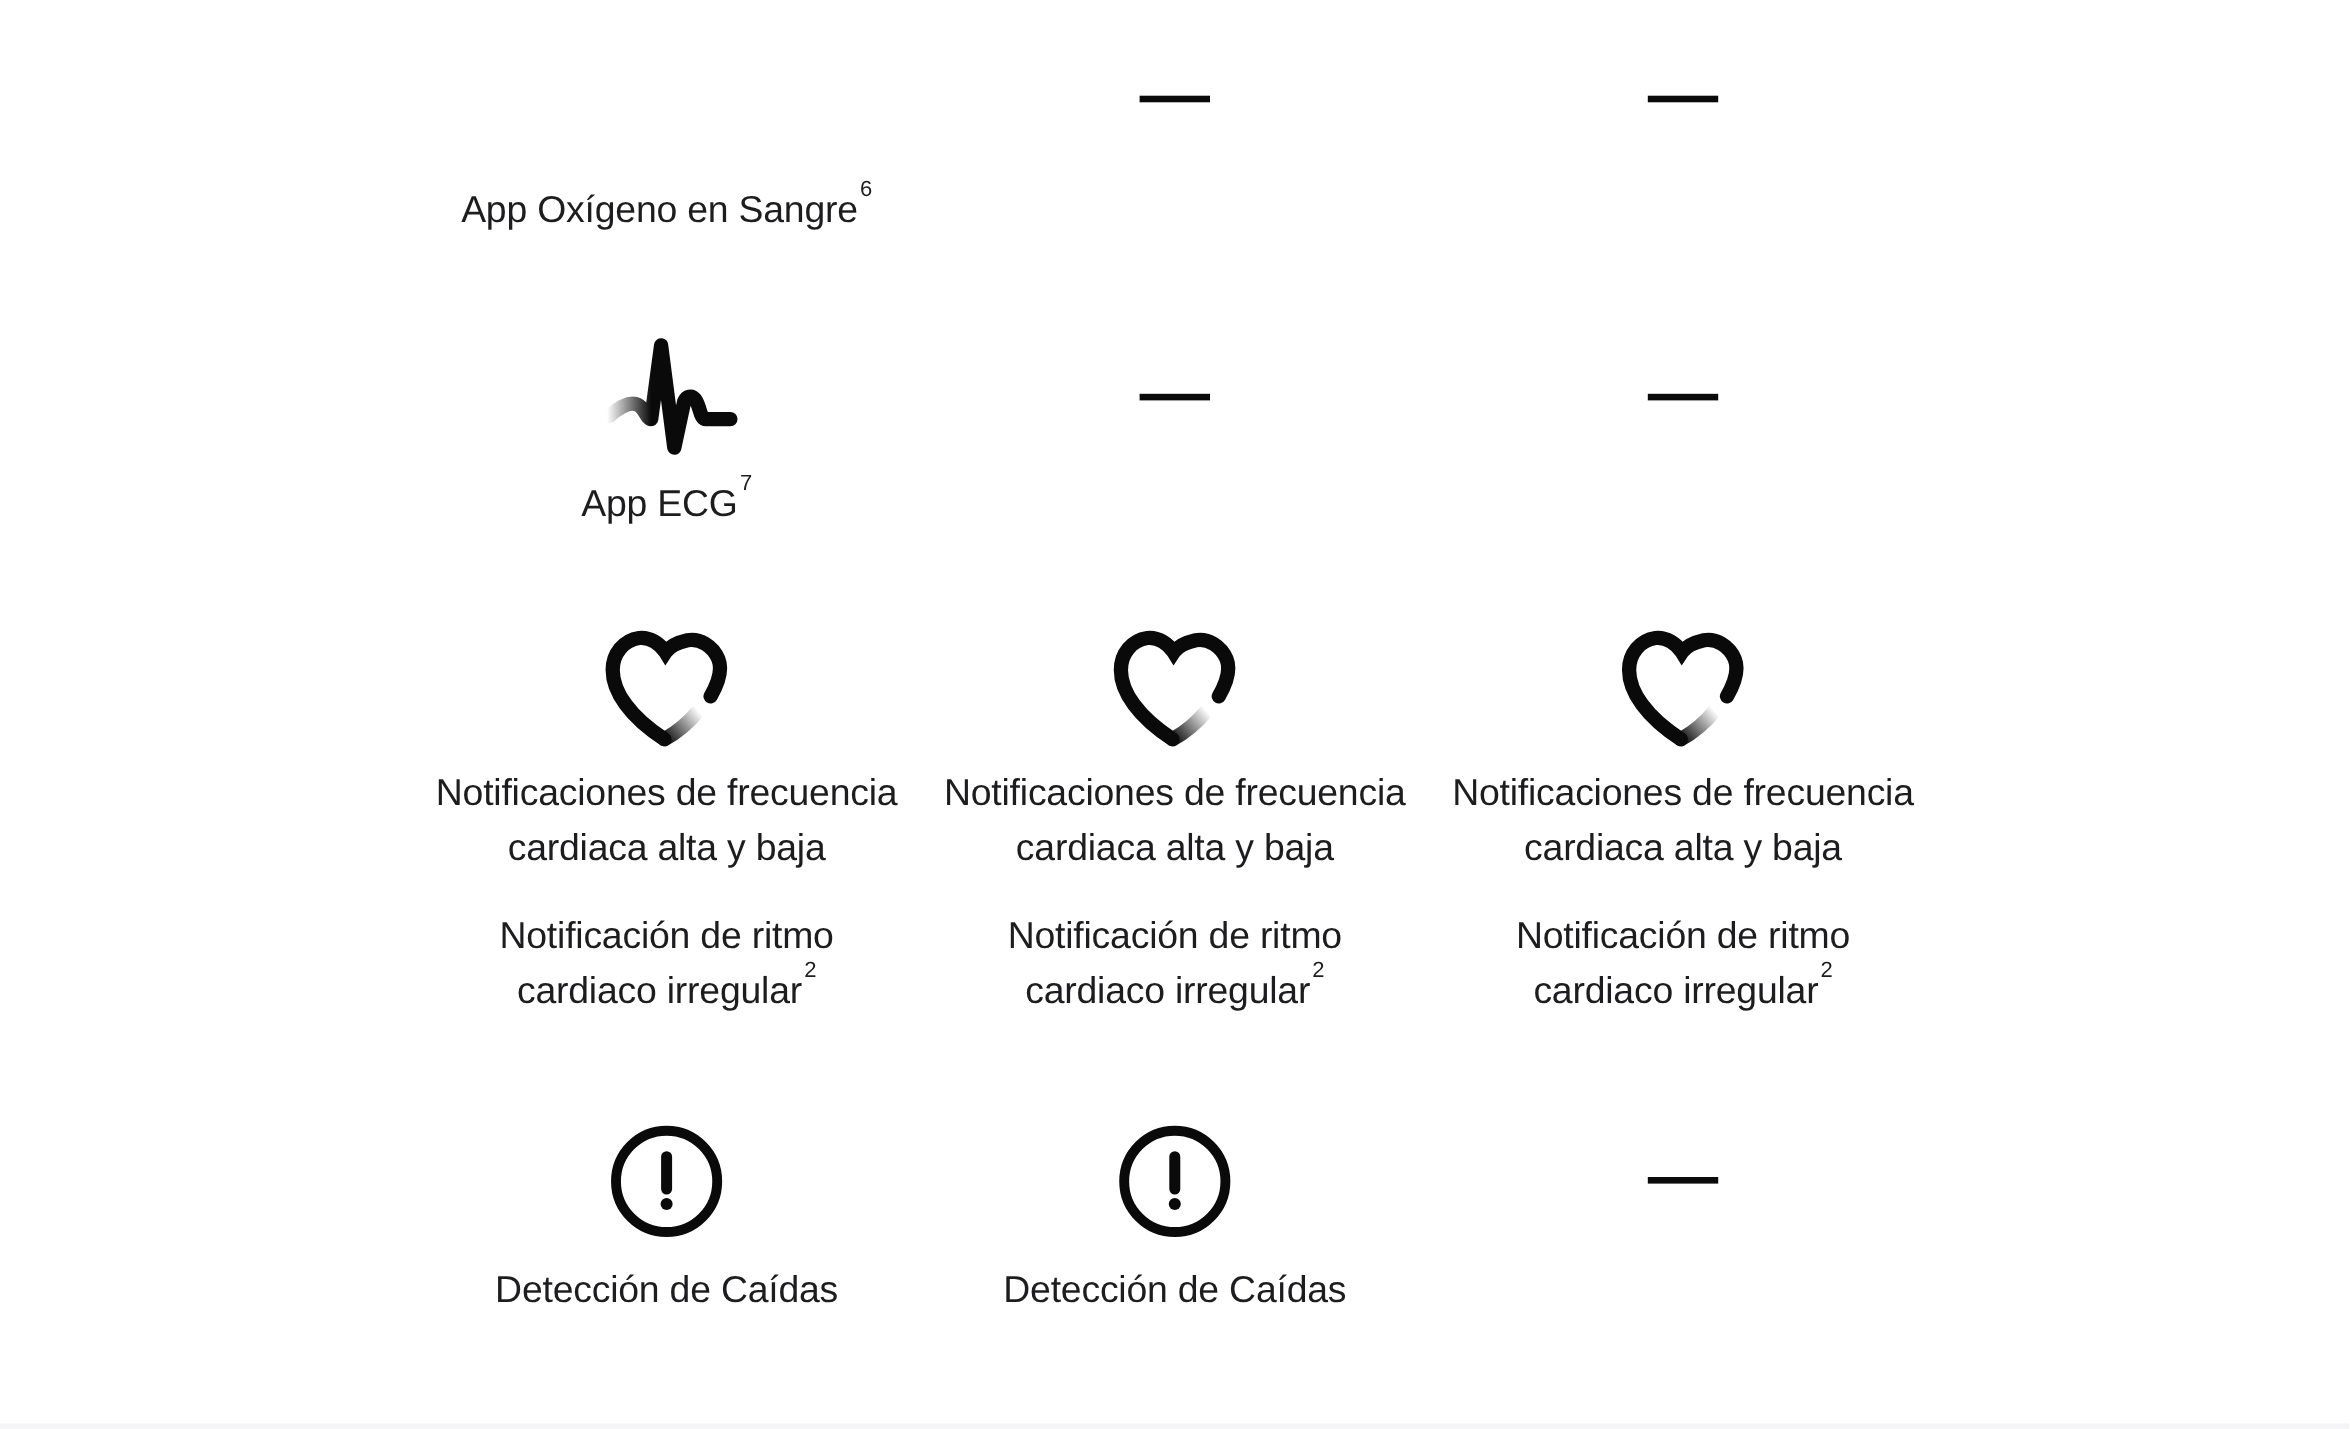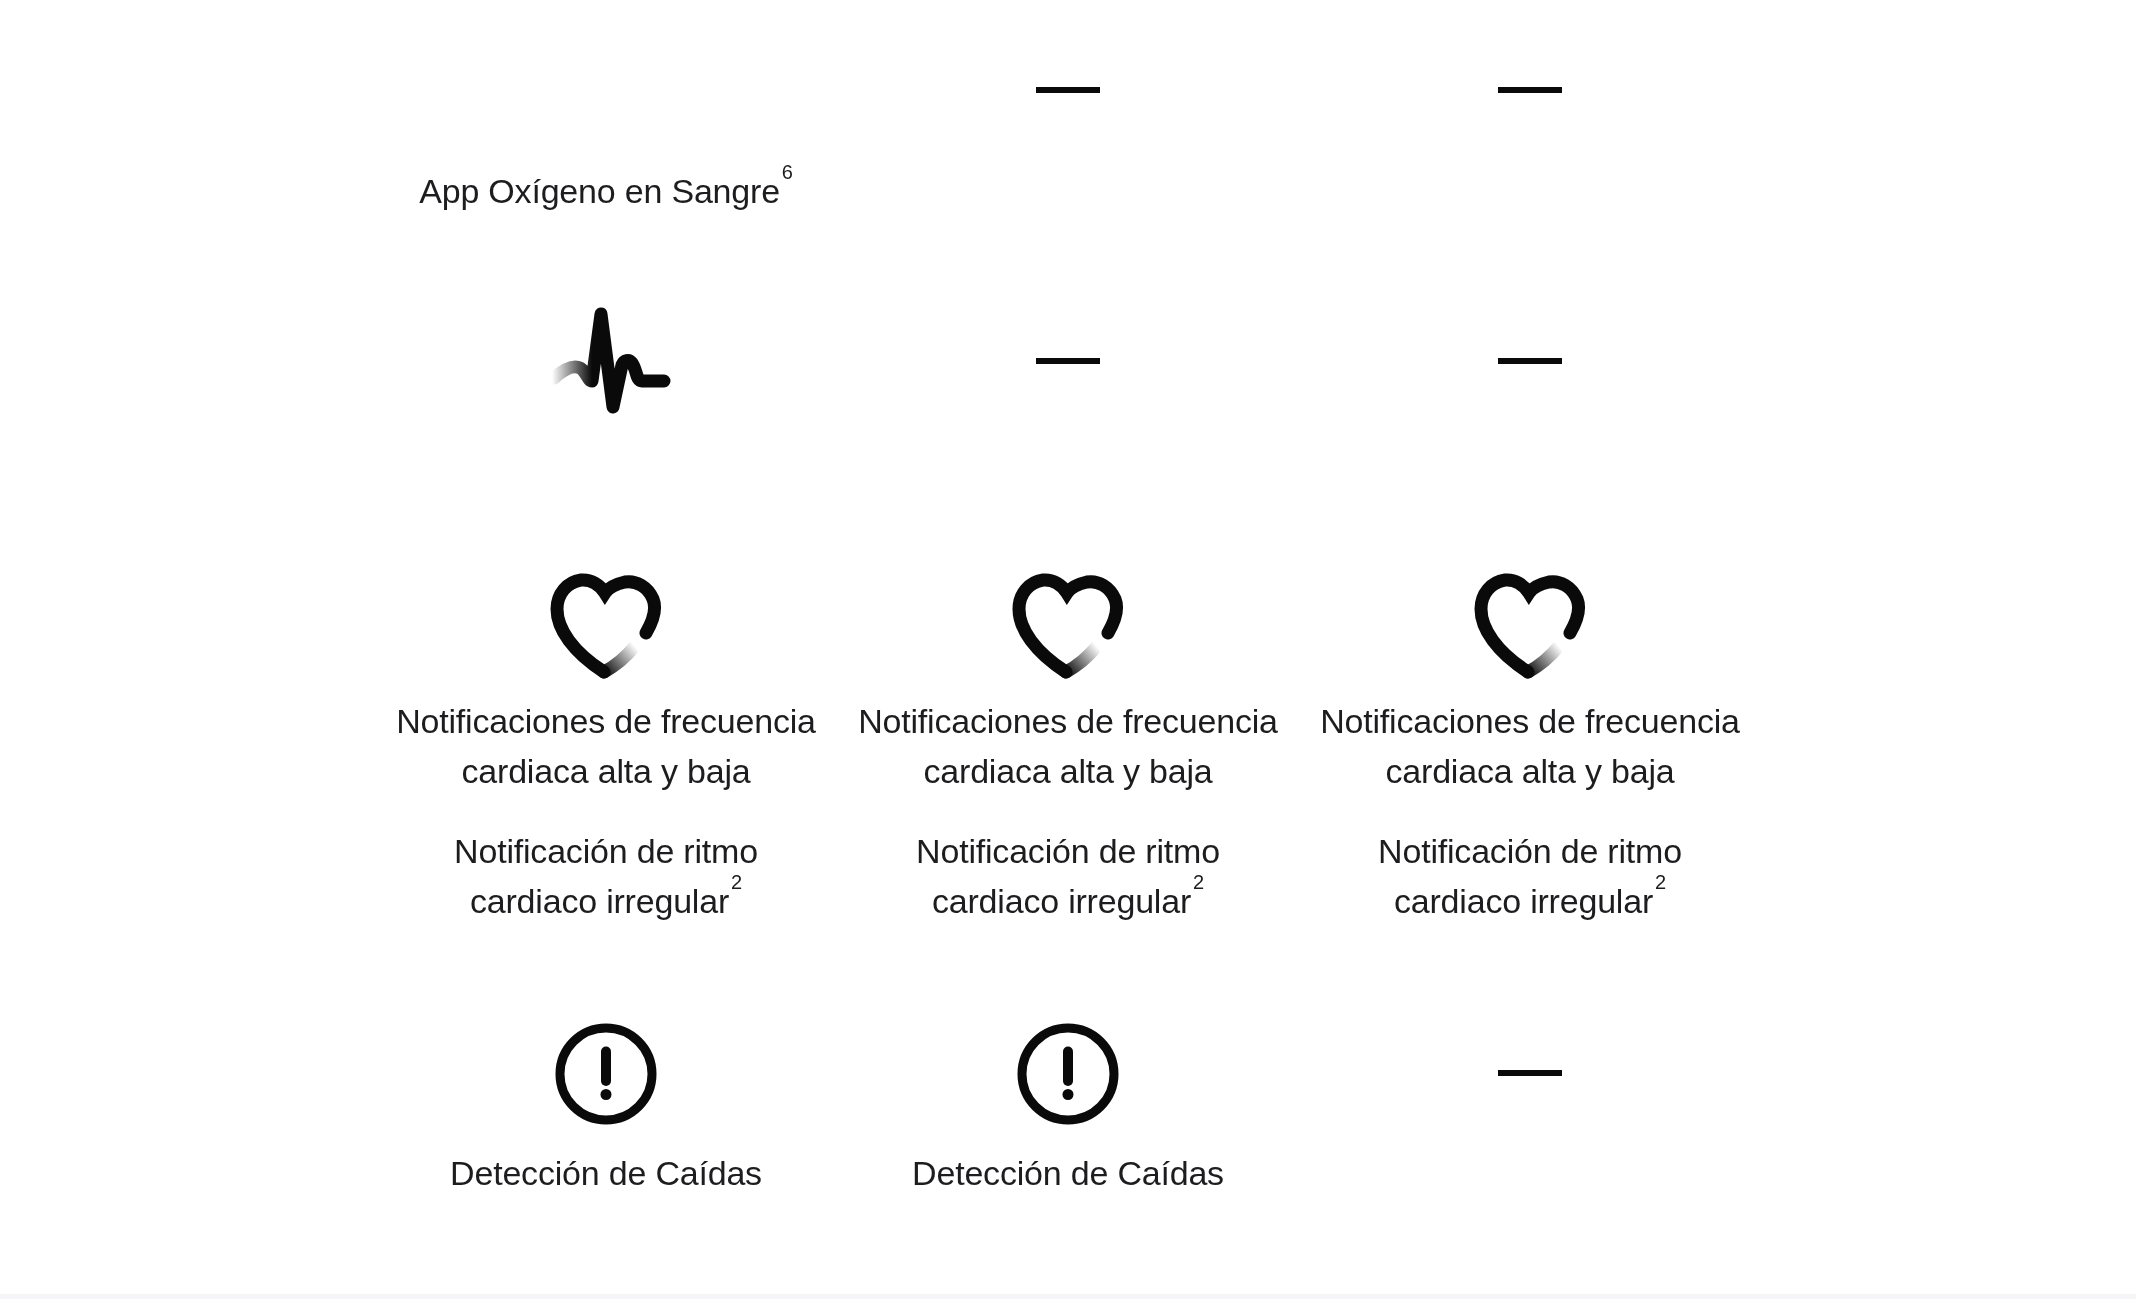--- a/index.html
+++ b/index.html
@@ -44,20 +44,23 @@
 
   <div class="txt" style="left:375px; top:166px">
     <div class="line"><span>App Oxígeno en Sangre</span><sup class="fn">6</sup></div>
   </div>
   <div class="dash" style="left:1036px; top:87px"></div>
   <div class="dash" style="left:1498px; top:87px"></div>
 
   <svg class="icon" style="left:550px; top:303px" width="122" height="112" viewBox="0 0 122 112">
     <path d="M 4 75 C 12 68, 22 61, 30 65 C 36 68, 38 78, 42 78 L 51 11 L 63 104 L 72 62 C 74 57, 79 56, 82 60 C 87 67, 86 78, 92 78 L 114 78" fill="none" stroke="url(#ecgFade)" stroke-width="13" stroke-linecap="round" stroke-linejoin="round"></path>
   </svg>
+  <div class="txt" style="left:375px; top:433px">
+    <div class="line"><span>App ECG</span><sup class="fn">7</sup></div>
+  </div>
   <div class="dash" style="left:1036px; top:358px"></div>
   <div class="dash" style="left:1498px; top:358px"></div>
 
   <svg class="icon" style="left:549px; top:572px" width="114" height="108" viewBox="0 0 114 108">
     <path d="M 97 61 C 104 49, 108 37, 104 27 C 99 15, 87 8, 76 10 C 67 12, 60 15, 56 21 C 51 13, 42 7, 32 8 C 18 10, 8 22, 8 37 C 8 57, 24 80, 55 100" fill="none" stroke="#0a0a0a" stroke-width="13" stroke-linecap="round"></path>
     <path d="M 55 100 C 66 94, 77 85, 86 74" fill="none" stroke="url(#heartFade)" stroke-width="13" stroke-linecap="round"></path>
   </svg>
   <svg class="icon" style="left:1011px; top:572px" width="114" height="108" viewBox="0 0 114 108">
     <path d="M 97 61 C 104 49, 108 37, 104 27 C 99 15, 87 8, 76 10 C 67 12, 60 15, 56 21 C 51 13, 42 7, 32 8 C 18 10, 8 22, 8 37 C 8 57, 24 80, 55 100" fill="none" stroke="#0a0a0a" stroke-width="13" stroke-linecap="round"></path>
     <path d="M 55 100 C 66 94, 77 85, 86 74" fill="none" stroke="url(#heartFade)" stroke-width="13" stroke-linecap="round"></path>

